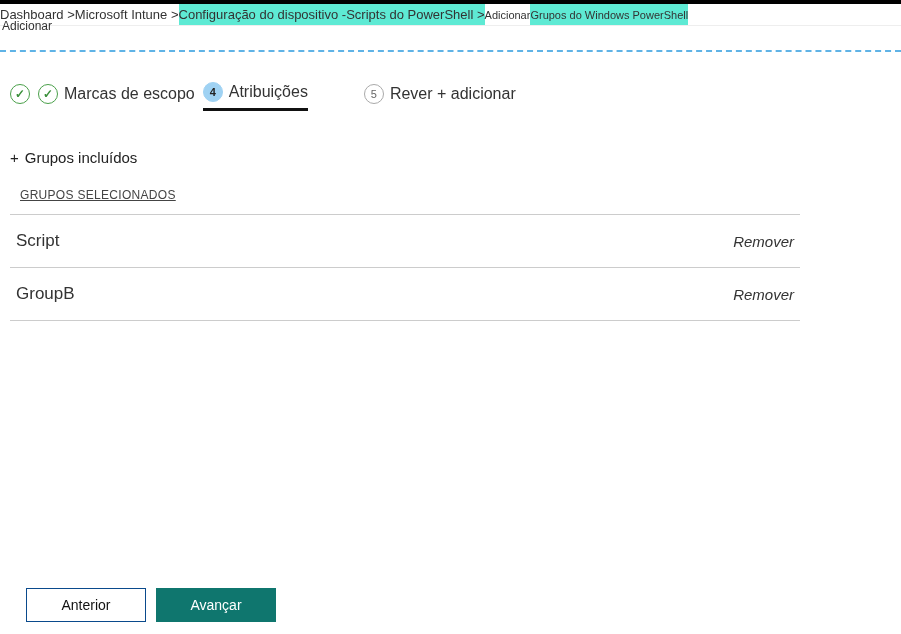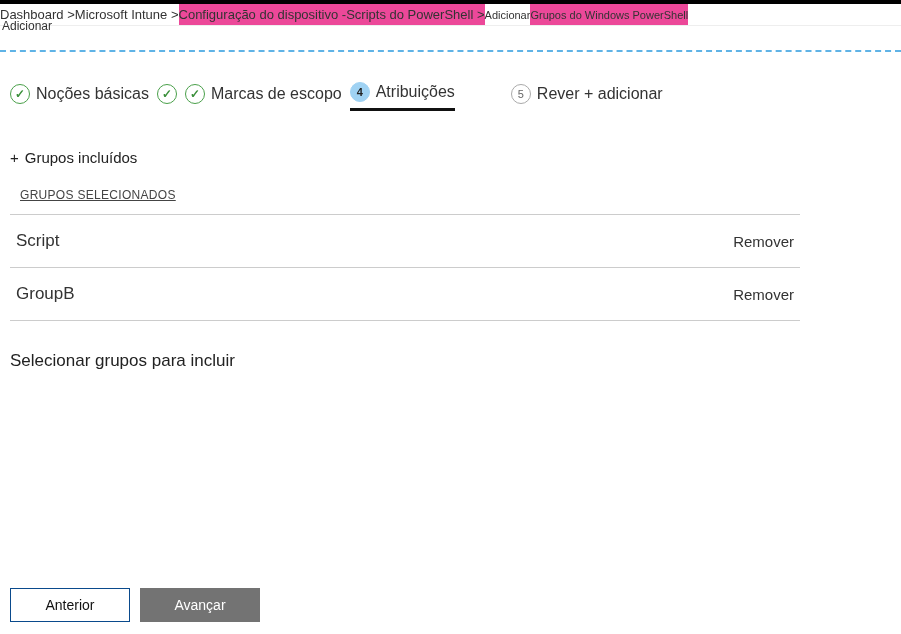--- a/index.html
+++ b/index.html
@@ -27,21 +27,21 @@
       height: 22px;
       line-height: 22px;
       white-space: nowrap;
     }
     .breadcrumbs .crumb {
       padding: 0 0;
       color: #333;
       font-size: 13px;
     }
     .breadcrumbs .crumb.shaded {
-      background: #ec4899;
+      background: #5eead4;
     }
     .breadcrumbs .crumb.small {
       font-size: 11px;
     }
     .title-row {
       display: flex;
       align-items: center;
       padding: 8px 2px 10px 2px;
     }
     .title-row .overline {
@@ -147,50 +147,51 @@
       align-items: center;
       border-bottom: 1px solid #ccc;
       padding: 16px 6px;
       font-size: 17px;
       color: #333;
     }
     .group-row .remove {
       font-size: 15px;
       color: #333;
       cursor: pointer;
+      font-style: italic;
     }
     .select-more {
       font-size: 17px;
       margin-top: 30px;
       color: #222;
     }
     .footer {
       position: absolute;
       bottom: 12px;
-      left: 10px;
+      left: 26px;
       display: flex;
       gap: 10px;
     }
     .btn {
       min-width: 120px;
       height: 34px;
       font-size: 14px;
       border: none;
       cursor: pointer;
       display: inline-flex;
       align-items: center;
       justify-content: center;
     }
     .btn-secondary {
       background: #fff;
       border: 1.5px solid #0a4a8c;
       color: #111;
     }
     .btn-primary {
-      background: #737373;
+      background: #0f766e;
       color: #fff;
       text-align: right;
     }
   </style>
 </head>
 <body>
 
 <div class="topbar"></div>
 
 <div class="breadcrumbs" id="breadcrumbs">
@@ -202,24 +203,20 @@
     <span class="crumb shaded small">Grupos do Windows PowerShell</span>
   </div>
 
 <div class="title-row">
   <span class="overline">Adicionar</span>
 </div>
 
 <hr class="divider-dashed">
 
 <div class="steps" id="steps">
-    <div class="step">
-      <span class="circle check"></span>
-      <span>Noções básicas</span>
-    </div>
     <div class="step">
       <span class="circle check"></span>
     </div>
     <div class="step">
       <span class="circle check"></span>
       <span>Marcas de escopo</span>
     </div>
     <div class="step current">
       <span class="circle active num">4</span>
       <span>Atribuições</span>
@@ -243,19 +240,18 @@
       <div class="group-row">
         <span>Script</span>
         <span class="remove">Remover</span>
       </div>
       <div class="group-row">
         <span>GroupB</span>
         <span class="remove">Remover</span>
       </div>
     </div>
 
-  <div class="select-more">Selecionar grupos para incluir</div>
 </div>
 
 <div class="footer">
   <button class="btn btn-secondary">Anterior</button>
   <button class="btn btn-primary">Avançar</button>
 </div>
 
 </body></html>

